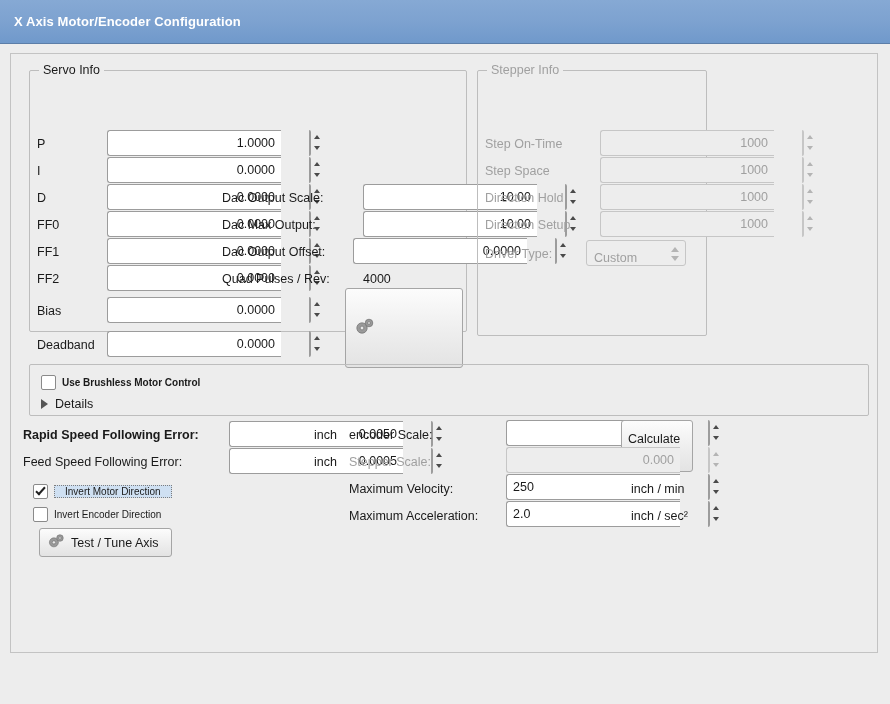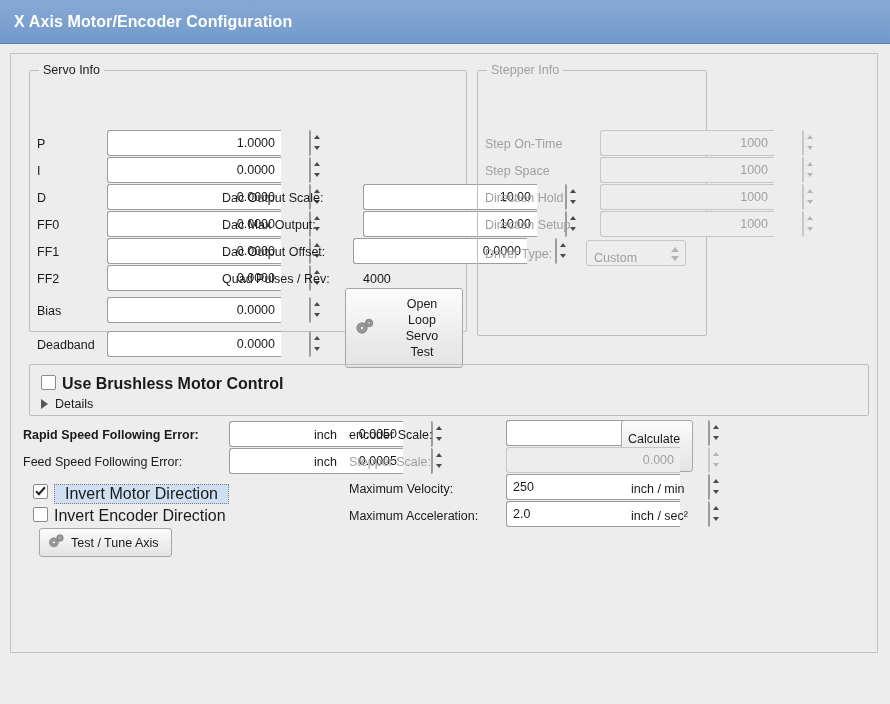--- a/index.html
+++ b/index.html
@@ -26,21 +26,21 @@
   .titlebar {
     height: 44px;
     background: linear-gradient(to bottom, #86a9d4 0%, #7da2d0 50%, #7099cb 100%);
     border-bottom: 1px solid #5c7ea8;
     display: flex;
     align-items: center;
     padding-left: 14px;
     box-sizing: border-box;
   }
   .titlebar .title {
-    font-size: 16px;
+    font-size: 13px;
     font-weight: bold;
     color: #ffffff;
     letter-spacing: 0.1px;
   }
   
   .content {
     position: absolute;
     top: 45px;
     left: 0;
     right: 0;
@@ -199,21 +199,22 @@
     align-items: center;
     justify-content: center;
     box-sizing: border-box;
     cursor: default;
     text-align: center;
   }
   
   .chk {
     position: absolute;
     display: flex;
-    font-size: 16px;
+    align-items: center;
+    font-size: 10px;
   }
   .chk .box {
     width: 13px;
     height: 13px;
     border: 1px solid #8a8a8a;
     background: #ffffff;
     border-radius: 2px;
     margin-right: 6px;
     position: relative;
     flex: none;
@@ -383,26 +384,20 @@
       <div class="btn" style="left:334px; top:234px; width:118px; height:80px; flex-direction:row; justify-content:flex-start; padding-left:8px;">
         <span class="gear-ic" style="margin-right:6px;">
           <svg width="22" height="22" viewBox="0 0 22 22">
             <g fill="#9a9a9a" stroke="#6f6f6f" stroke-width="0.7">
               <circle cx="8" cy="12" r="5.2"></circle>
               <circle cx="8" cy="12" r="1.9" fill="#e8e8e8"></circle>
               <circle cx="15" cy="7" r="3.8"></circle>
               <circle cx="15" cy="7" r="1.4" fill="#e8e8e8"></circle>
             </g>
           </svg>
-        </span>
-        <span style="display:flex; flex-direction:column; align-items:center; line-height:16px; flex:1;">
-          <span>Open</span>
-          <span>Loop</span>
-          <span>Servo</span>
-          <span>Test</span>
         </span>
       </div>
 
       <div class="group disabled" style="left:466px; top:16px; width:230px; height:266px;">
         <span class="legend">Stepper Info</span>
       </div>
 
       <span class="lbl disabled-text" style="left:474px; top:82px;">Step On-Time</span>
       <div class="spin disabled" style="left:589px; top:76px; width:78px;">
         <input class="entry" disabled="" value="1000" style="">

